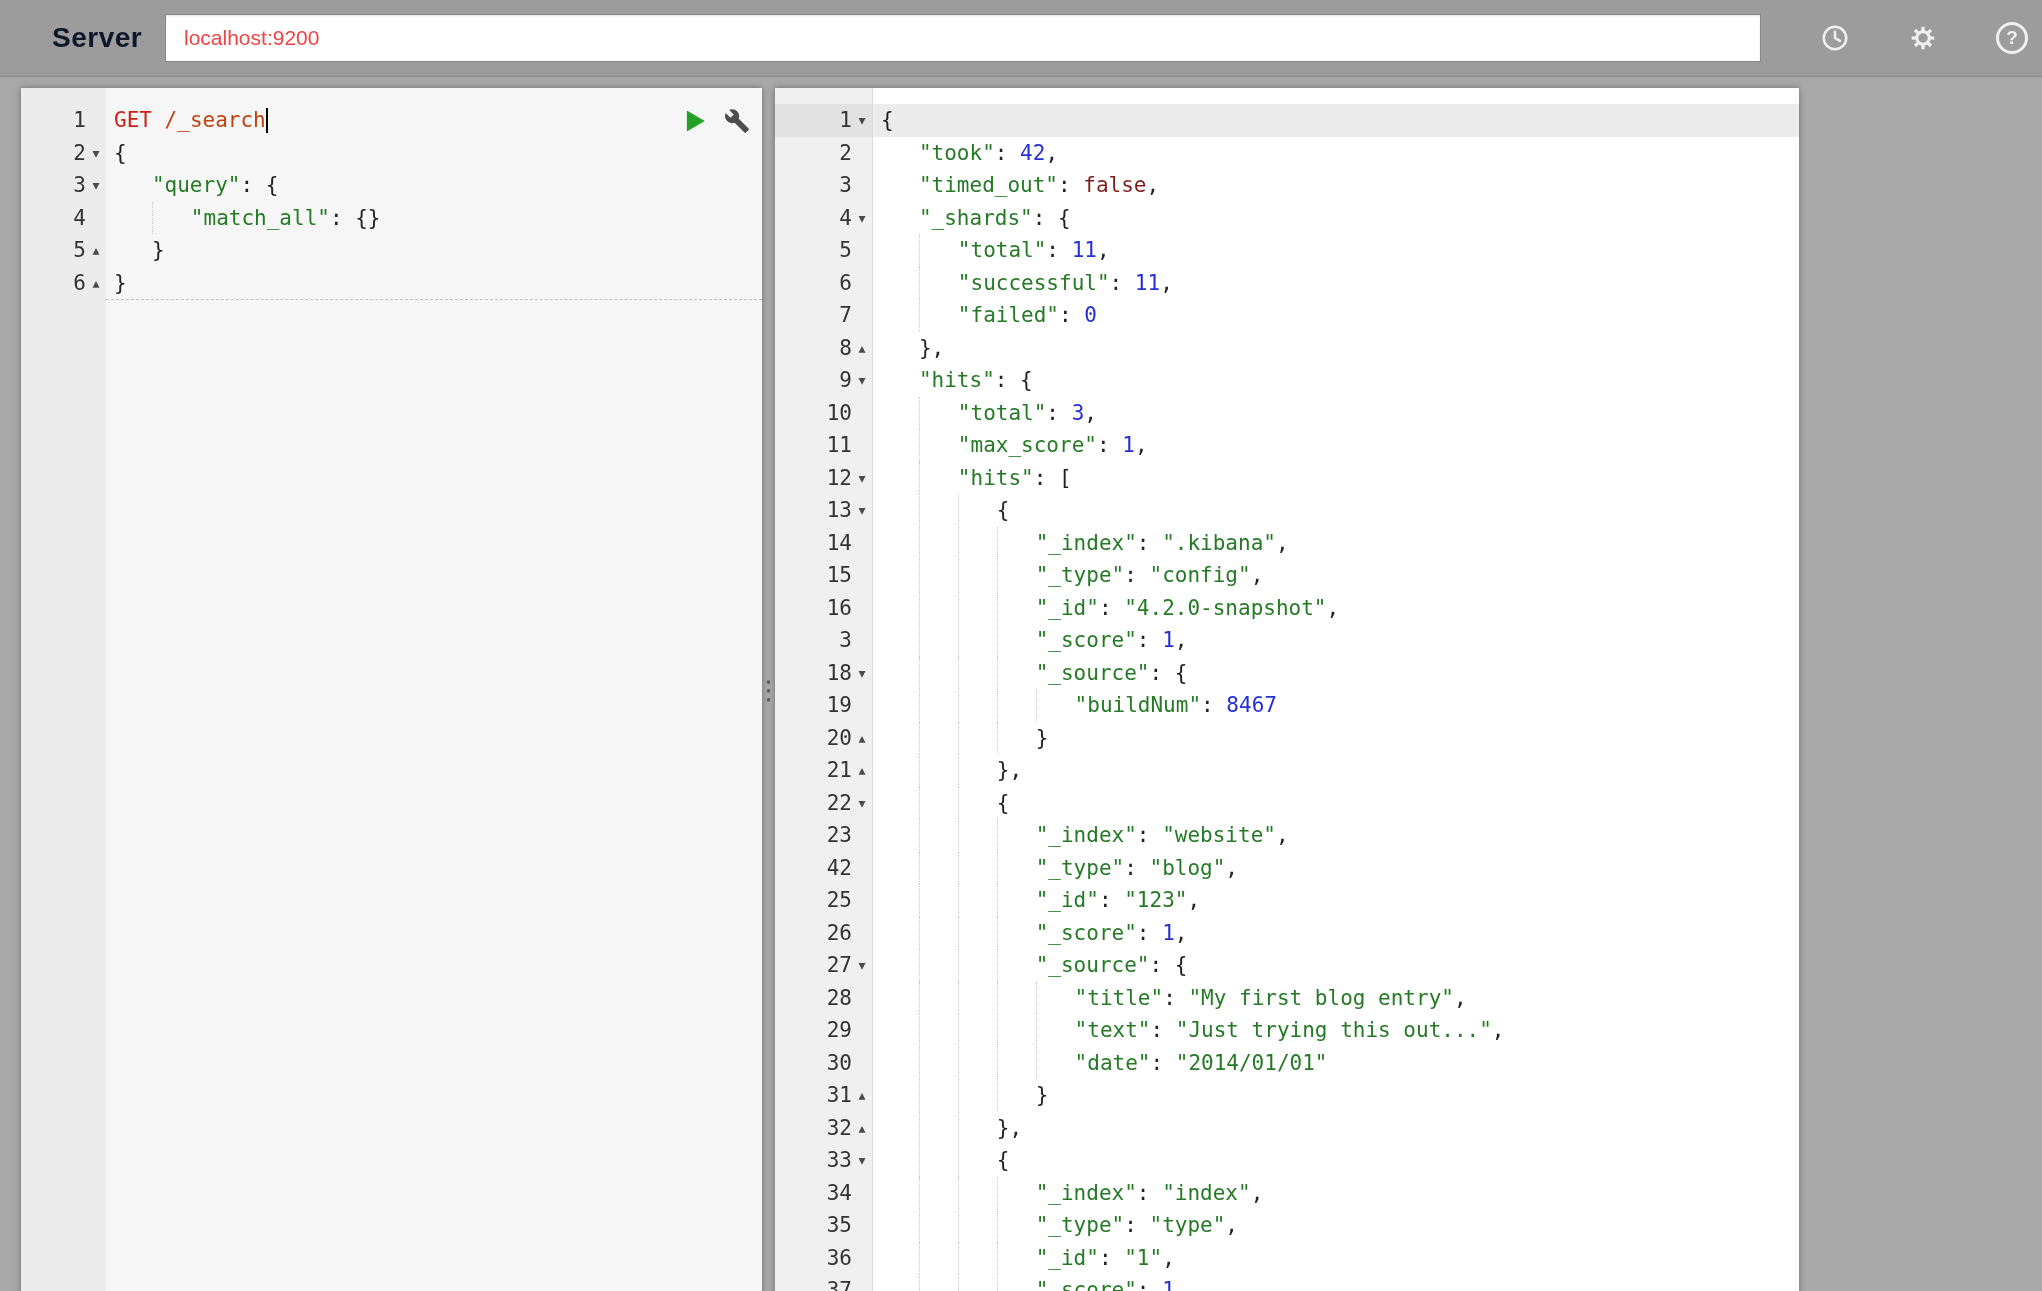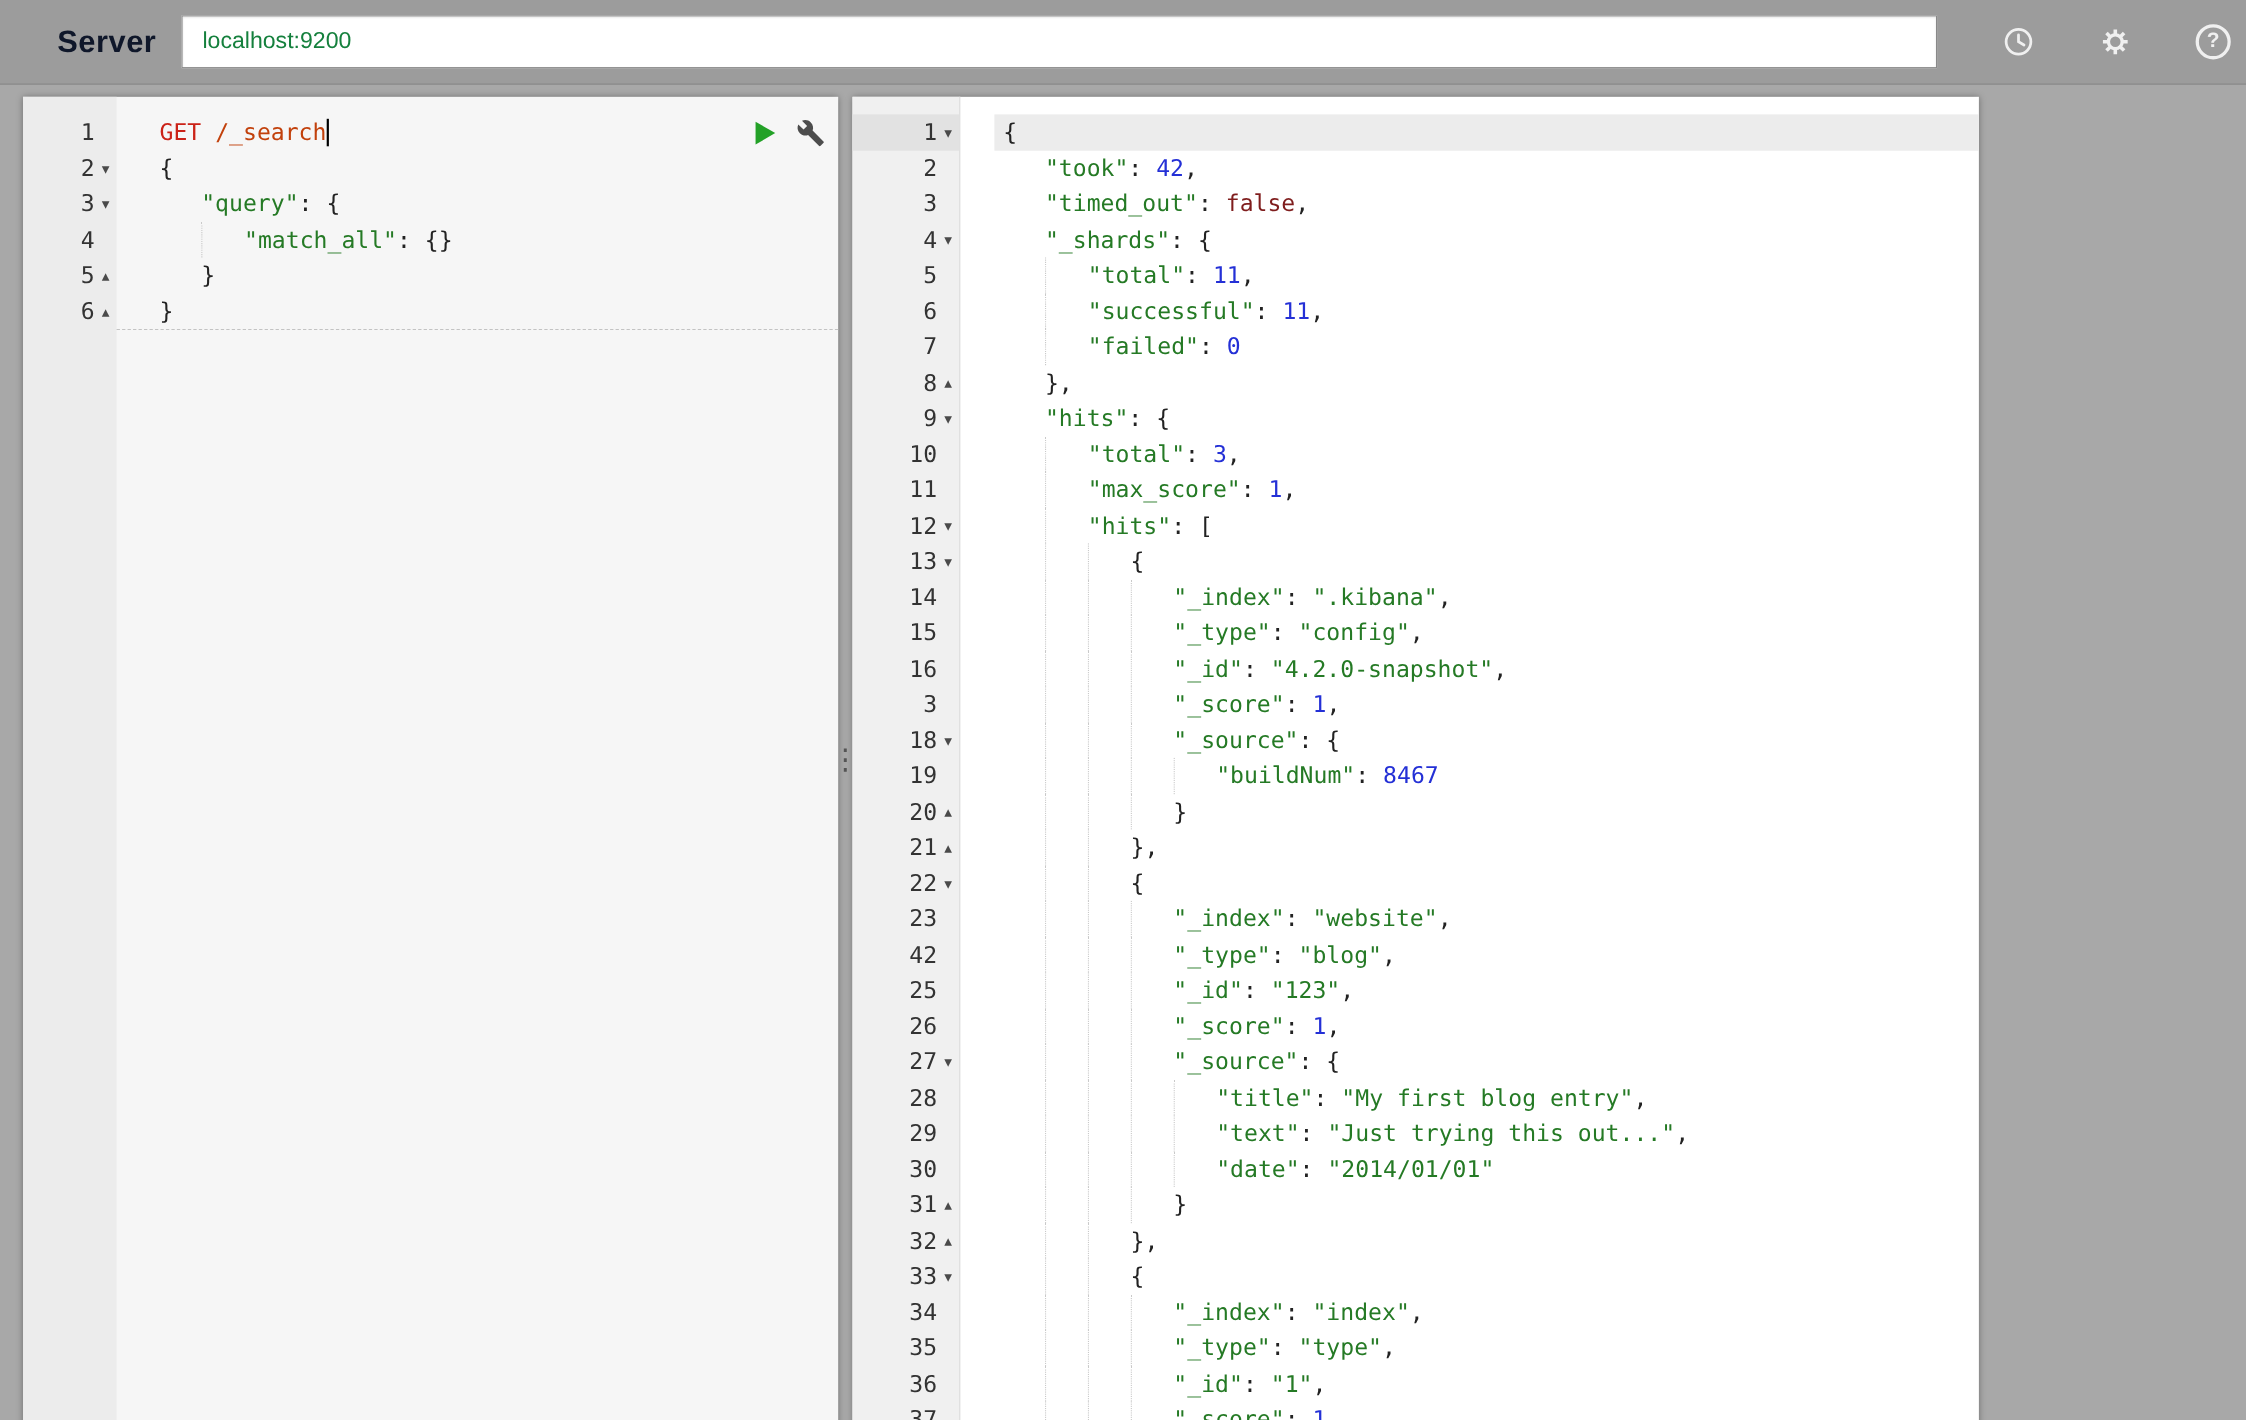--- a/index.html
+++ b/index.html
@@ -12,21 +12,21 @@
     position:absolute;top:0;left:0;width:2042px;height:76px;
     background:#9c9c9c;border-bottom:1px solid rgba(0,0,0,.12);
   }
   .server-label{
     position:absolute;left:52px;top:0;height:76px;display:flex;align-items:center;
     font-size:28px;font-weight:700;color:#0f172a;letter-spacing:.5px;
   }
   .server-input{
     position:absolute;left:165px;top:14px;width:1596px;height:48px;box-sizing:border-box;
     border-radius:0;border:1px solid #898989;background:#ffffff;
-    font-family:"Liberation Sans",sans-serif;font-size:21px;color:#15803d;
+    font-family:"Liberation Sans",sans-serif;font-size:21px;color:#ef4444;
     padding:0 18px;outline:none;box-shadow:inset 0 1px 2px rgba(0,0,0,.12);
   }
   .topbar-icons{
     position:absolute;right:14px;top:0;height:76px;display:flex;align-items:center;gap:58px;
   }
   .tb-icon{width:30px;height:30px;display:block;cursor:pointer;}
   .help-icon{
     width:26px;height:26px;border:3px solid #f0f0f0;border-radius:50%;
     color:#f0f0f0;font-weight:700;font-size:19px;line-height:26px;text-align:center;cursor:pointer;
   }
@@ -43,21 +43,21 @@
   #response .gutter{width:98px;background:#f0f0f0;border-right:1px solid #dcdcdc;}
   .code{flex:1;padding-top:16px;overflow:hidden;position:relative;}
   .gr{height:32.5px;display:flex;align-items:center;justify-content:flex-end;}
   .num{font-family:"DejaVu Sans Mono",monospace;font-size:21px;line-height:32.5px;color:#333;}
   .fold{
     width:20px;flex:none;text-align:center;font-size:14px;color:#4a4a4a;
     line-height:32.5px;cursor:pointer;user-select:none;
   }
   .cr{
     height:32.5px;display:flex;white-space:pre;padding-left:8px;
-    font-family:"DejaVu Sans Mono",monospace;font-size:21px;line-height:32.5px;color:#222;margin-left:31px;
+    font-family:"DejaVu Sans Mono",monospace;font-size:21px;line-height:32.5px;color:#222;
   }
   .g{width:3ch;flex:none;border-left:1px dotted #c9c9c9;}
   .g:first-child{border-left:none;}
   .cr.act{background:#ececec;}
   .gr.act{background:#e2e2e2;}
   .tk-key{color:#257a25;}
   .tk-str{color:#257a25;}
   .tk-num{color:#2430d6;}
   .tk-bool{color:#7f1d1d;}
   .tk-method{color:#cb2217;}

